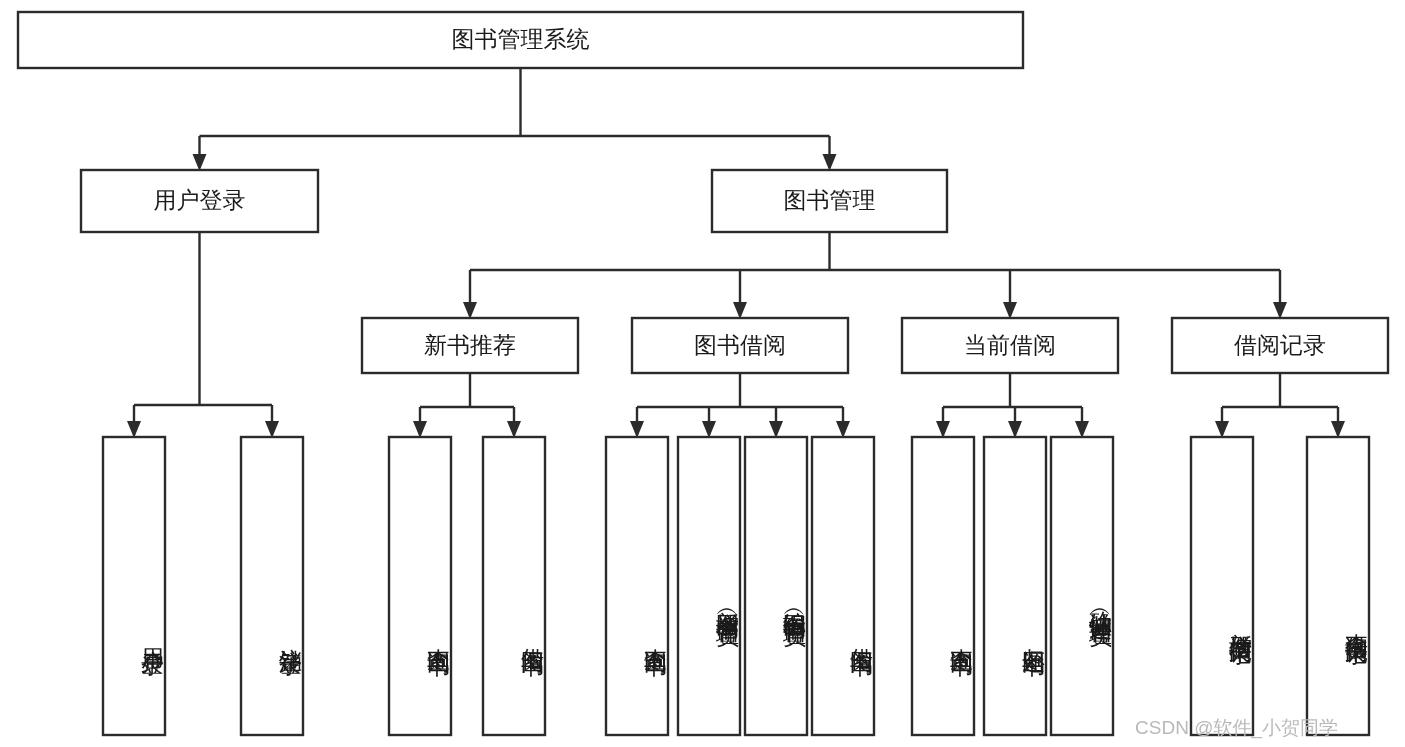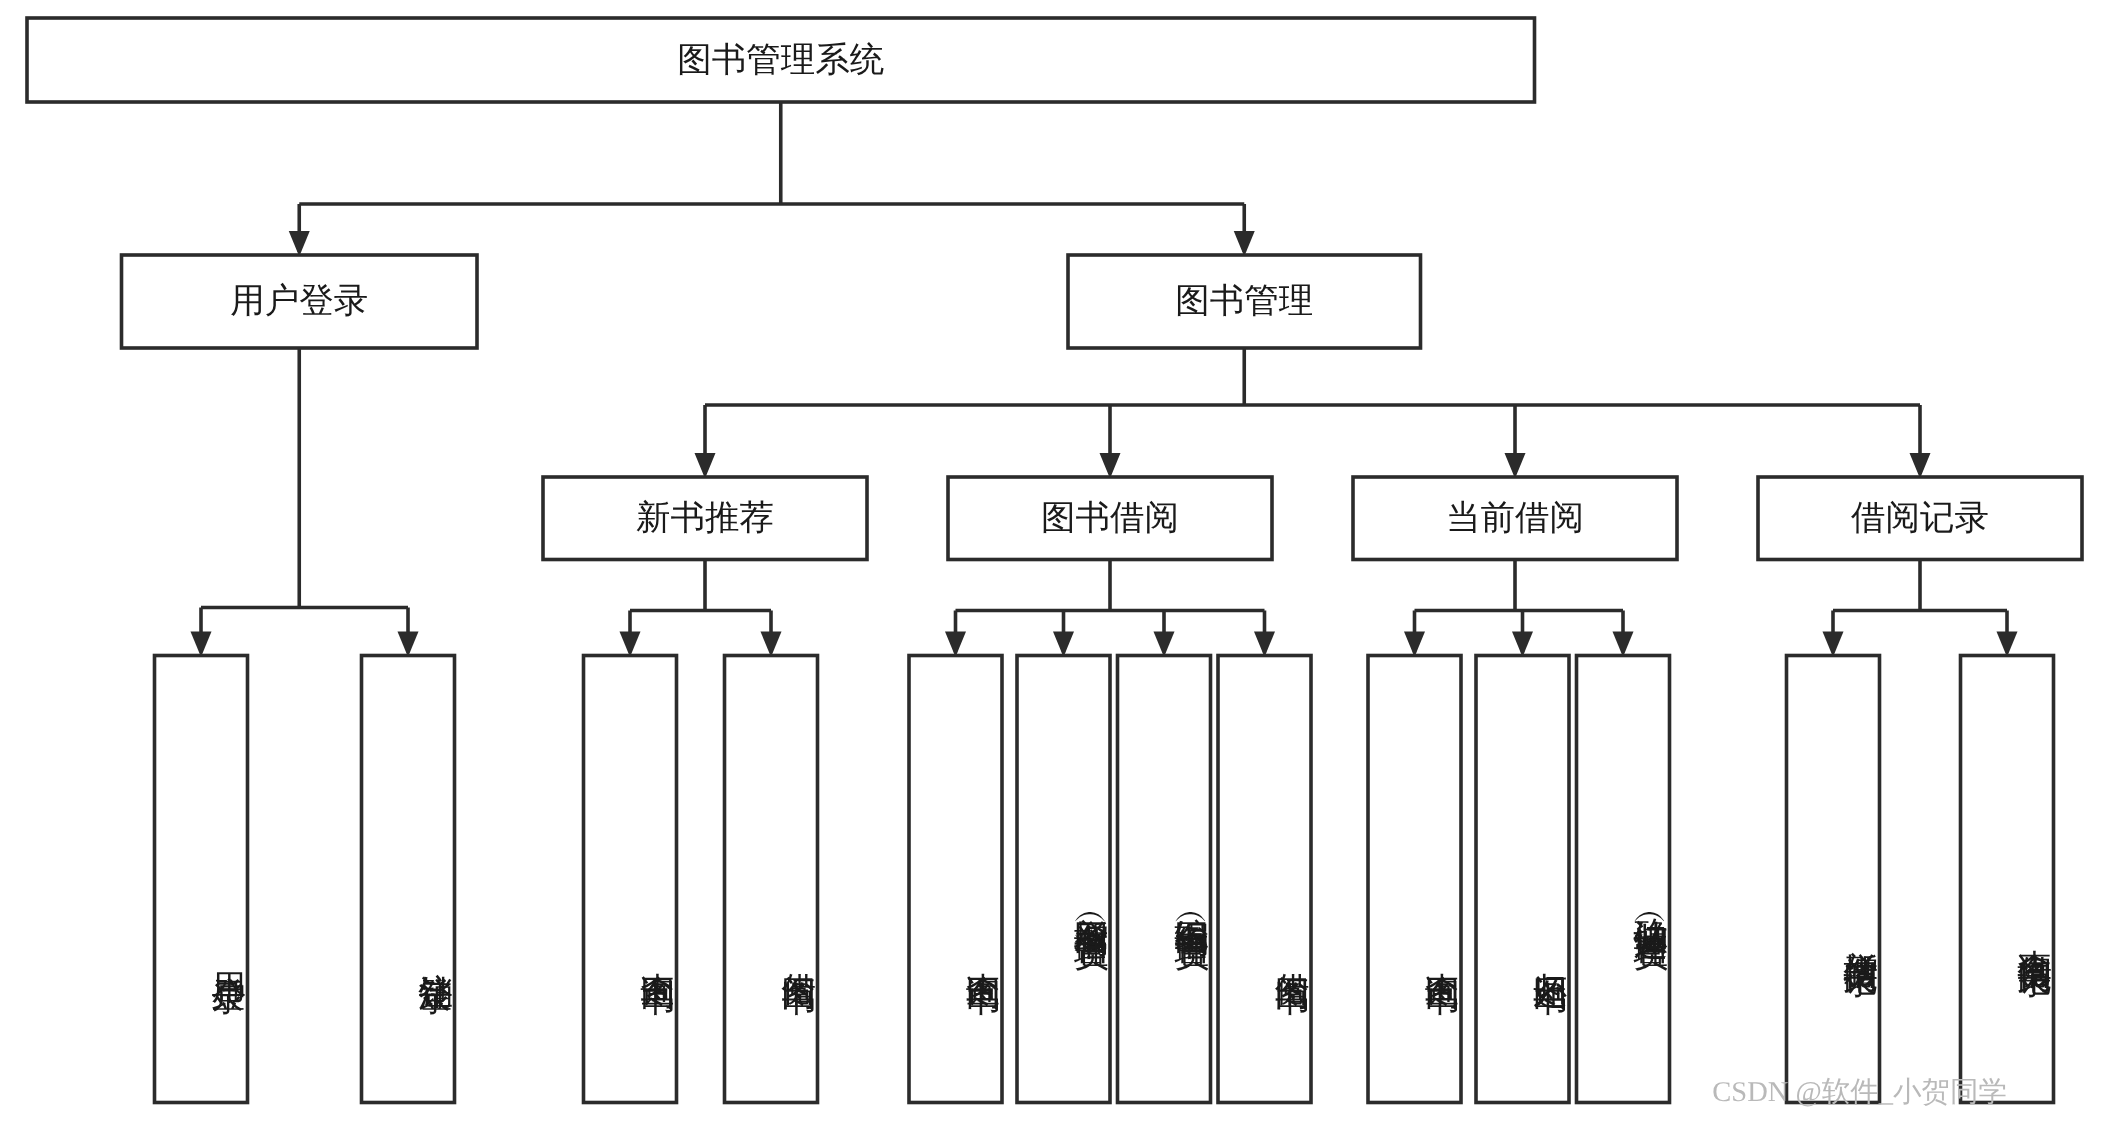--- a/index.html
+++ b/index.html
@@ -60,21 +60,21 @@
     white-space: nowrap;
     display: flex;
     align-items: flex-start;
     justify-content: center;
     pointer-events: none;
   }
   .watermark {
     position: absolute;
     right: 10px;
     bottom: 6px;
-    font-family: Liberation Serif, serif;
+    font-family: Liberation Sans, sans-serif;
     font-size: 19px;
     color: #b9b9b9;
     white-space: nowrap;
   }
 </style>
 </head>
 <body>
 
 <div id="diagram-root">
   <svg class="diagram-canvas" viewBox="0 0 1405 747">

